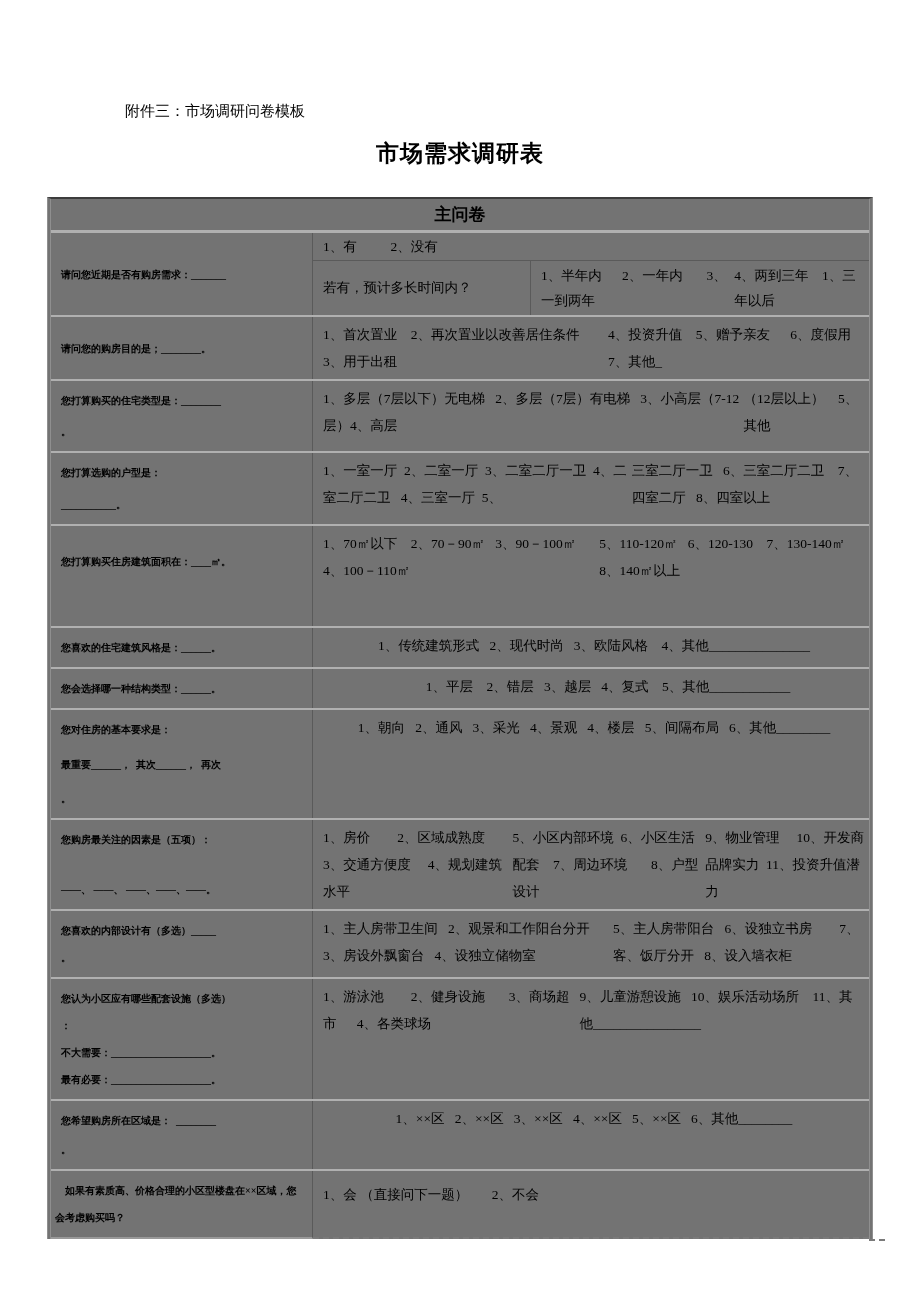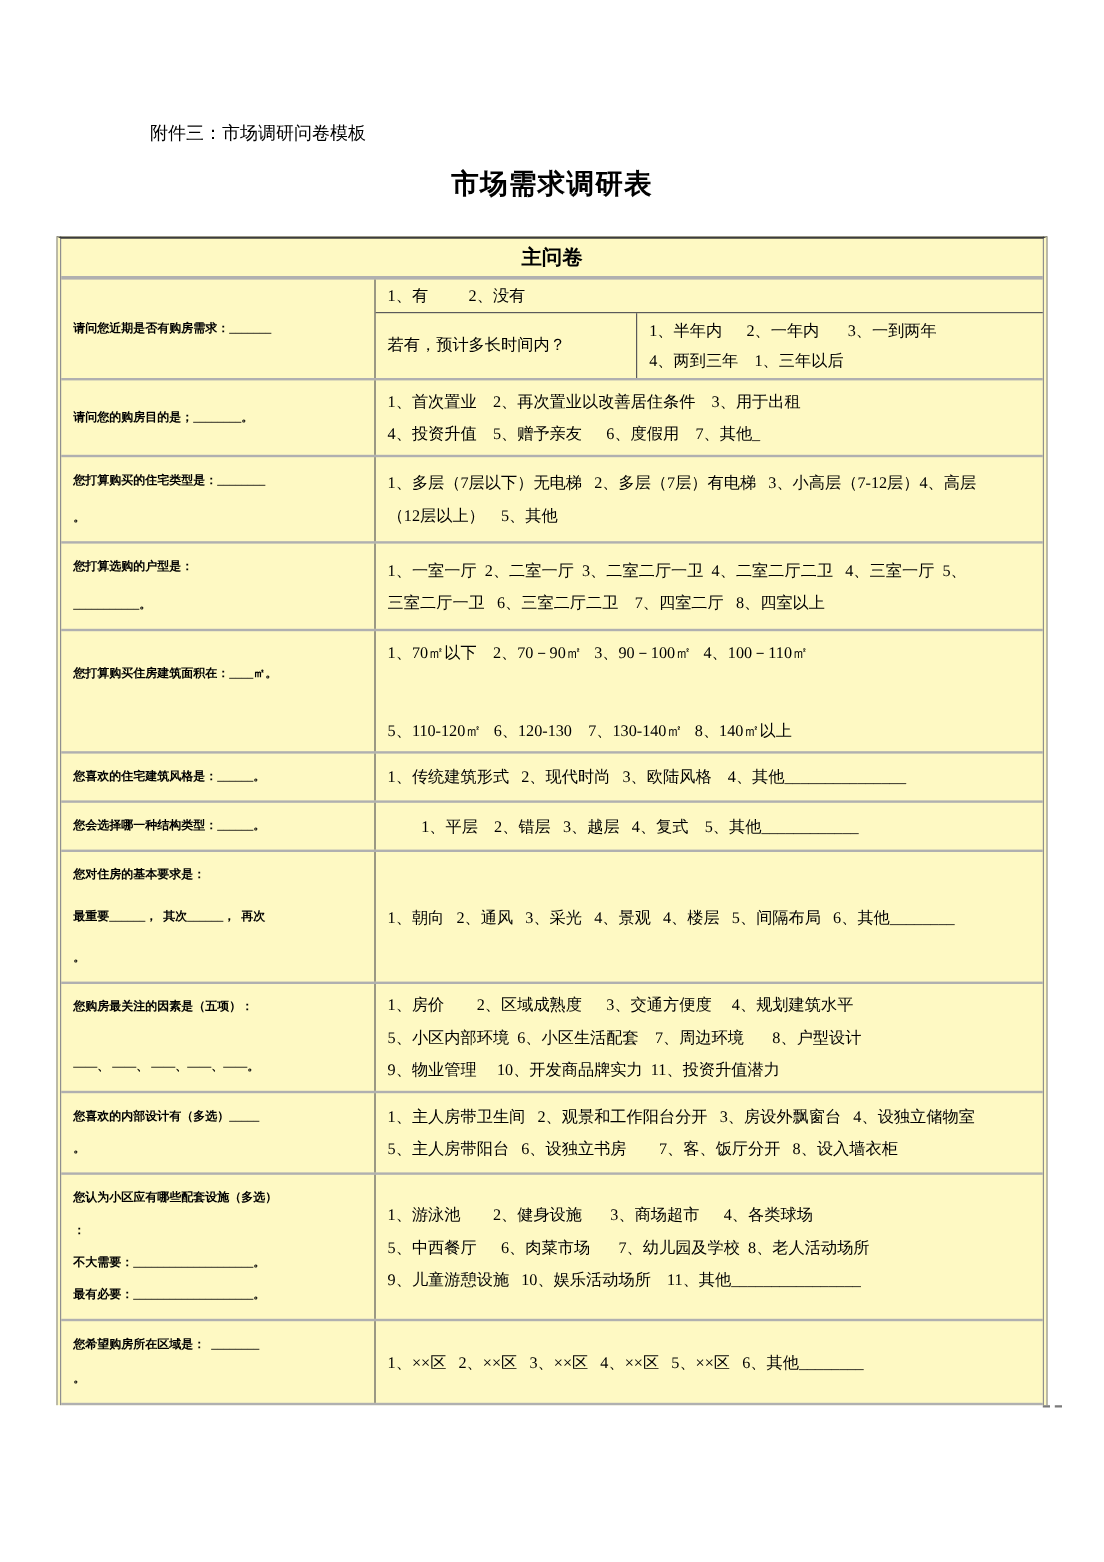--- a/index.html
+++ b/index.html
@@ -16,41 +16,41 @@
   .title {
     position:absolute; left:47px; top:138px; width:826px;
     text-align:center; font-size:23px; font-weight:bold; letter-spacing:1px;
     white-space:pre-wrap;
   }
   .qtable {
     position:absolute; left:47px; top:197px; width:826px;
     border-top:2px solid #3c3c3c;
     border-left:4px double #8f8f8f;
     border-right:4px double #8f8f8f;
-    background:#fef9c3;
+    background:#737373;
   }
   .thead {
     height:34px; display:flex; align-items:center; justify-content:center;
     font-size:17px; font-weight:bold;
     border-bottom:3px solid #b0b0b0;
     white-space:pre-wrap;
   }
   .row { display:flex; border-bottom:2px solid #b0b0b0; }
   .lcell {
     width:262px; flex:0 0 262px;
     border-right:1px solid #5a5a5a;
     font-weight:bold; font-size:10px;
     padding:6px 8px 6px 10px;
     display:flex; flex-direction:column;
     white-space:pre-wrap; line-height:24px;
   }
   .rcell {
     flex:1 1 auto; font-size:13.5px;
     padding:4px 4px 4px 10px;
-    display:flex; flex-direction:column; justify-content:center;
+    display:flex; flex-direction:row; justify-content:center;
     white-space:pre-wrap;
   }
   .line { white-space:pre-wrap; line-height:27px; }
   .center  { justify-content:center; }
   .between { justify-content:space-between; }
 
   .r1  { min-height:78px; }
   .r2  { min-height:55px; }
   .r3  { min-height:72px; }
   .r4  { min-height:73px; }
@@ -71,21 +71,21 @@
     font-size:13.5px; white-space:pre-wrap;
   }
   .subB { flex:1 1 auto; display:flex; }
   .subLabel {
     width:218px; flex:0 0 218px; border-right:1px solid #5a5a5a;
     padding:2px 4px 2px 10px; display:flex; align-items:center;
     font-size:13.5px; white-space:pre-wrap;
   }
   .subOpts {
     flex:1 1 auto; padding:2px 4px 2px 10px;
-    display:flex; flex-direction:column; justify-content:center;
+    display:flex; justify-content:center;
     font-size:13.5px;
   }
   .subOpts .line { line-height:25px; }
 
   .r5 .lcell { padding-top:22px; justify-content:flex-start; }
   .r13 .lcell { border-bottom:2px solid #999; justify-content:center; text-indent:10px; padding-left:4px; line-height:23px; }
   .r13 .rcell { border-bottom:2px dashed #7a7a7a; }
   .dash-tail {
     position:absolute; right:-16px; bottom:-2px; width:16px; height:0;
     border-top:2px dashed #7a7a7a;
@@ -212,30 +212,37 @@
 
   <div class="row r11">
     <div class="lcell between">
       <div class="line">您认为小区应有哪些配套设施（多选）</div>
       <div class="line">：</div>
       <div class="line">不大需要：____________________。</div>
       <div class="line">最有必要：____________________。</div>
     </div>
     <div class="rcell center">
       <div class="line">1、游泳池        2、健身设施       3、商场超市      4、各类球场</div>
-      <div class="line">5、中西餐厅      6、肉菜市场       7、幼儿园及学校  8、老人活动场所</div>
       <div class="line">9、儿童游憩设施   10、娱乐活动场所    11、其他________________</div>
     </div>
   </div>
 
   <div class="row r12">
     <div class="lcell between">
       <div class="line">您希望购房所在区域是：  ________</div>
       <div class="line">。</div>
     </div>
     <div class="rcell center">
       <div class="line">1、××区   2、××区   3、××区   4、××区   5、××区   6、其他________</div>
     </div>
   </div>
 
+  <div class="row r13">
+    <div class="lcell">
+      <div class="line">如果有素质高、价格合理的小区型楼盘在××区域，您会考虑购买吗？</div>
+    </div>
+    <div class="rcell" style="justify-content:flex-start; padding-top:10px;">
+      <div class="line">1、会 （直接问下一题）       2、不会</div>
+    </div>
+  </div>
 
   <div class="dash-tail"></div>
 </div>
 
 </body></html>

